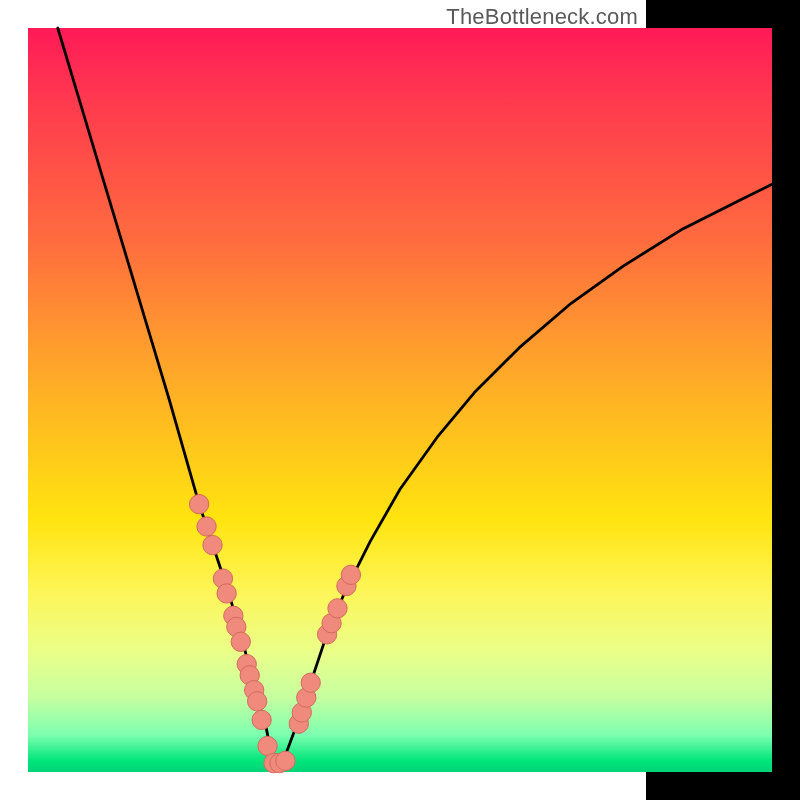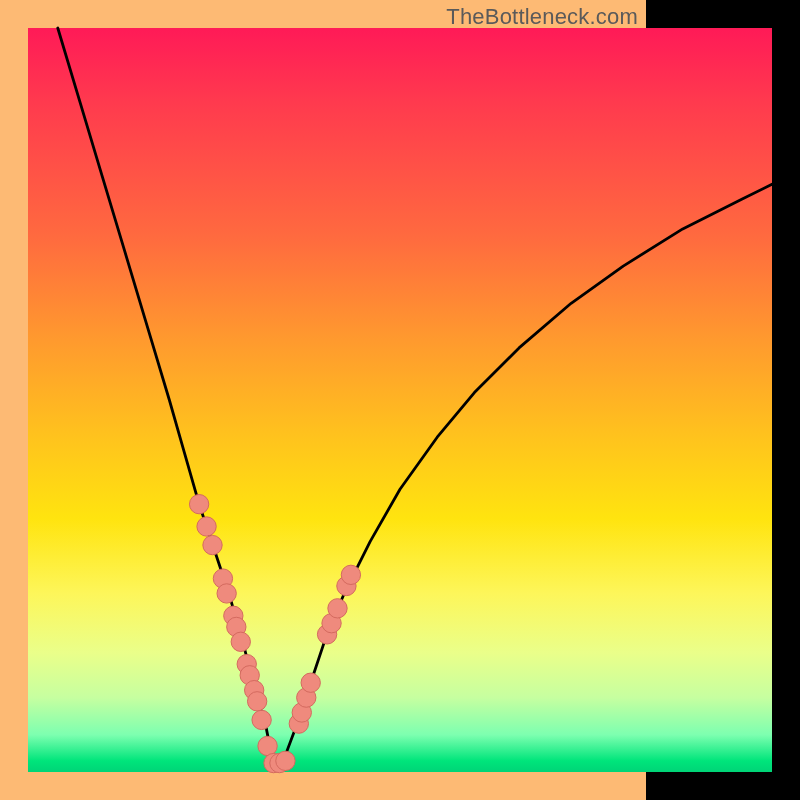--- a/index.html
+++ b/index.html
@@ -8,21 +8,21 @@
     width: 800px;
     height: 800px;
     overflow: hidden;
     background: #000;
     font-family: Arial, Helvetica, sans-serif;
   }
   .frame {
     position: relative;
     width: 646px;
     height: 800px;
-    background: #fdba74;
+    background: #ffffff;
   }
   .plot-area {
     position: absolute;
     left: 28px;
     top: 28px;
     width: 744px;
     height: 744px;
     
     background: linear-gradient(
       to bottom,

